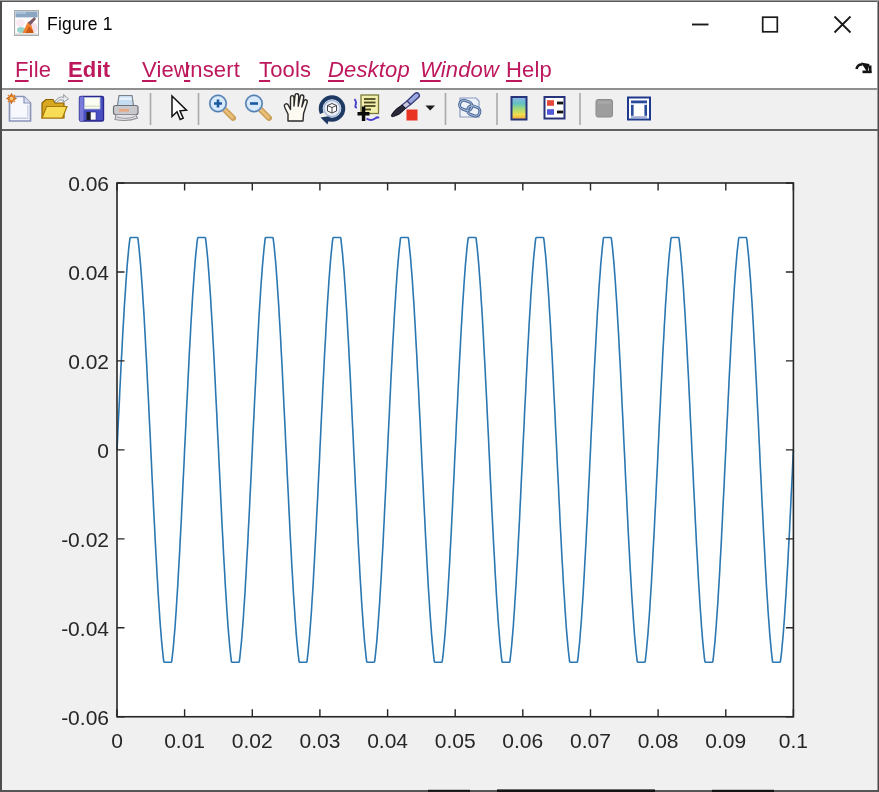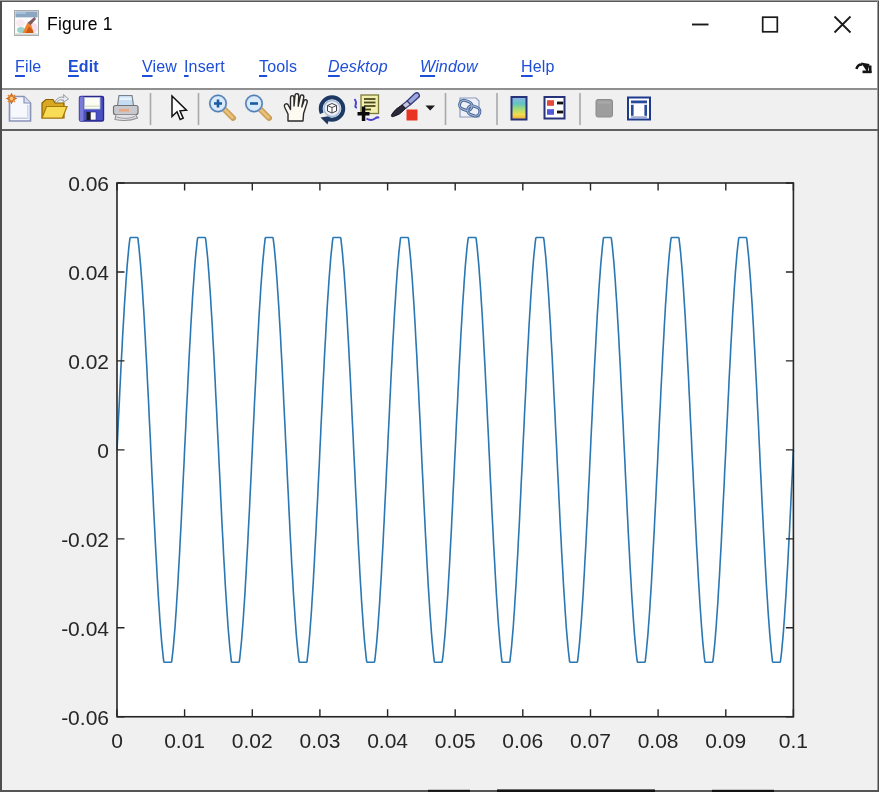--- a/index.html
+++ b/index.html
@@ -12,21 +12,21 @@
 #borderR1{position:absolute;right:1px;top:1px;width:1px;height:791px;background:#9b9b9b;}
 #borderR2{position:absolute;right:0;top:1px;width:1px;height:791px;background:#4a4a4a;}
 #borderB{position:absolute;left:0;bottom:0;width:879px;height:2px;background:#555555;}
 #titlebar{position:absolute;left:2px;top:2px;width:875px;height:48px;background:#ffffff;}
 #title{position:absolute;left:47px;top:14px;font-size:17.5px;color:#000;letter-spacing:0.2px;}
 #menubar{position:absolute;left:2px;top:50px;width:875px;height:38.5px;background:#ffffff;}
 #menuline{position:absolute;left:2px;top:88.3px;width:876px;height:1.6px;background:#8f8f8f;}
 #toolbar{position:absolute;left:2px;top:90px;width:876px;height:39.3px;background:#f0f0f0;}
 #toolline{position:absolute;left:2px;top:129.3px;width:876px;height:2px;background:#606060;}
 #figarea{position:absolute;left:2px;top:131.3px;width:876px;height:658.7px;background:#f0f0f0;}
-.menu{position:absolute;top:59.2px;font-size:16px;color:#1d4ed8;letter-spacing:0.15px;line-height:1;}
+.menu{position:absolute;top:59.2px;font-size:22px;color:#be185d;letter-spacing:0.15px;line-height:1;}
 .menu u{text-decoration:underline;text-underline-offset:3px;text-decoration-thickness:1.7px;}
 </style></head><body>
 <div id="win">
 <div id="titlebar"></div>
 <div id="menubar"></div>
 <div id="toolbar"></div>
 <div id="figarea"></div>
 <div id="borderTop1"></div>
     <div id="borderTop2"></div>
     <div id="borderL"></div>
@@ -36,21 +36,21 @@
 <div id="menuline"></div>
     <div id="toolline"></div>
 <div id="title">Figure 1</div>
 <div class="menu" style="left:15px;"><u>F</u>ile</div>
     <div class="menu" style="left:68px;font-weight:bold;"><u>E</u>dit</div>
     <div class="menu" style="left:126px;margin-left:16px;"><u>V</u>iew</div>
     <div class="menu" style="left:184px;"><u>I</u>nsert</div>
     <div class="menu" style="left:259px;text-align:center;"><u>T</u>ools</div>
     <div class="menu" style="left:328px;font-style:italic;"><u>D</u>esktop</div>
     <div class="menu" style="left:420px;font-style:italic;"><u>W</u>indow</div>
-    <div class="menu" style="left:521px;"><u>H</u>elp</div>
+    <div class="menu" style="left:506px;"><u>H</u>elp</div>
 <svg class="abs" style="left:660px;top:2px;" width="217" height="46" viewBox="0 0 217 46">
 <line x1="32" y1="22.5" x2="48.5" y2="22.5" stroke="#1a1a1a" stroke-width="1.9"></line>
 <rect x="102.7" y="15.2" width="14.6" height="14.6" fill="none" stroke="#1a1a1a" stroke-width="1.7"></rect>
 <path d="M174.5 14.5 L190.5 30.5 M190.5 14.5 L174.5 30.5" stroke="#1a1a1a" stroke-width="1.8" fill="none"></path>
 </svg>
 <svg class="abs" style="left:14px;top:10px;" width="25" height="26" viewBox="0 0 25 26">
 <rect x="0.5" y="0.5" width="24" height="25" fill="#f2f2f2" stroke="#ababab" stroke-width="1"></rect>
 <rect x="1.5" y="1.5" width="22" height="5.8" fill="#8aa6c2"></rect>
 <rect x="2" y="2" width="10" height="2" fill="#a8c0d8"></rect>
 <rect x="1.5" y="8" width="22" height="16" fill="#fdfdfd"></rect>

